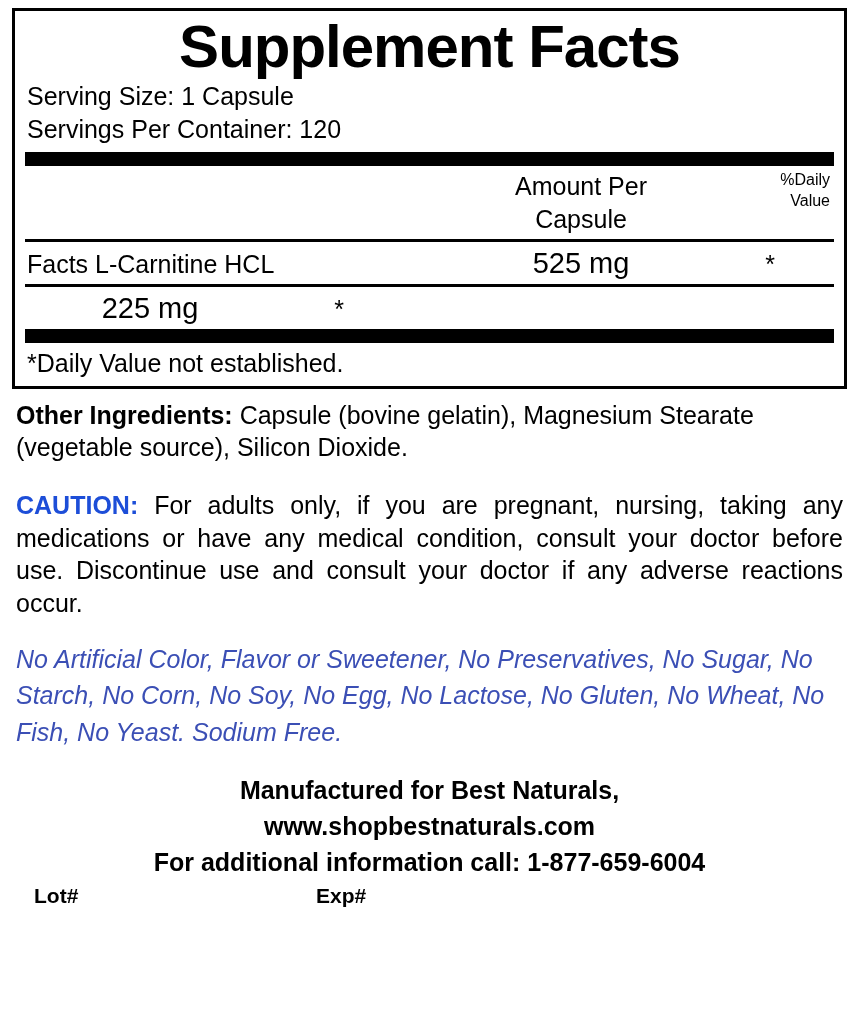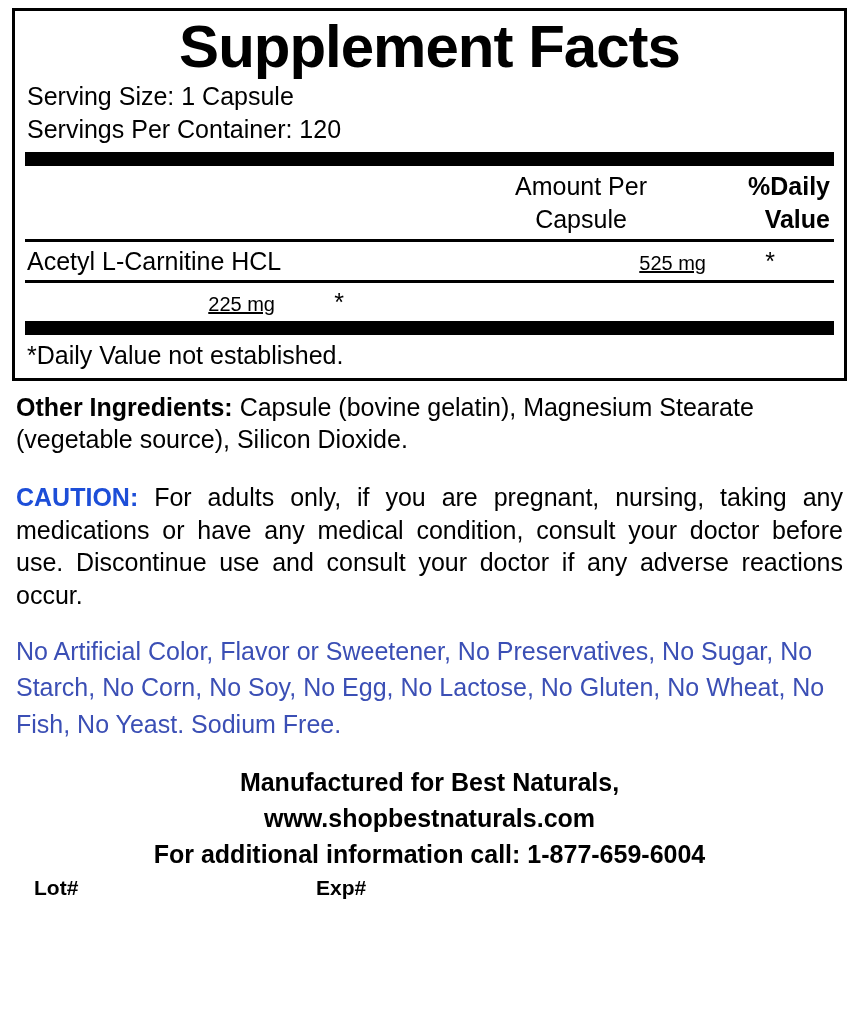--- a/index.html
+++ b/index.html
@@ -73,41 +73,40 @@
   .head-amount {
     width: 250px;
     text-align: center;
     font-weight: normal;
     font-size: 25px;
     line-height: 1.3;
   }
   .head-dv {
     width: 128px;
     text-align: right;
-    font-weight: bold;
-    font-size: 25px;
+    font-weight: normal;
+    font-size: 16px;
     line-height: 1.3;
     padding-right: 4px;
   }
 
   .nutrient-row {
     display: flex;
     align-items: baseline;
     padding: 5px 0 4px 0;
   }
   .nutrient-name {
     flex: 1 1 auto;
     font-size: 25px;
     padding-left: 2px;
   }
   .nutrient-amount {
     width: 250px;
-    text-align: right;
-    font-size: 20px;
-    text-decoration: underline;
+    text-align: center;
+    font-size: 29px;
   }
   .nutrient-dv {
     width: 128px;
     text-align: center;
     font-size: 25px;
   }
 
   .footnote {
     font-size: 25px;
     padding: 6px 0 0 2px;
@@ -130,20 +129,21 @@
     text-align: justify;
   }
   .caution-word {
     color: #1d4ed8;
     font-weight: bold;
   }
 
   
   .claims {
     color: #3b4fb5;
+    font-style: italic;
     font-size: 25px;
     line-height: 1.45;
     margin: 22px 6px 0 6px;
   }
 
   
   .manufacturer {
     text-align: center;
     margin: 22px 6px 0 6px;
     font-size: 25px;
@@ -184,21 +184,21 @@
       </div>
       <div class="head-dv">
         <span>%Daily</span><br>
         <span>Value</span>
       </div>
     </div>
 
     <div class="rule-thin"></div>
 
     <div class="nutrient-row">
-      <div class="nutrient-name">Acetyl L-Carnitine HCL</div>
+      <div class="nutrient-name">Facts L-Carnitine HCL</div>
       <div class="nutrient-amount">525 mg</div>
       <div class="nutrient-dv">*</div>
     </div>
 
     <div class="rule-thin"></div>
 
     <div class="nutrient-row">
       <div class="nutrient-amount">225 mg</div>
       <div class="nutrient-dv">*</div>
     </div>

